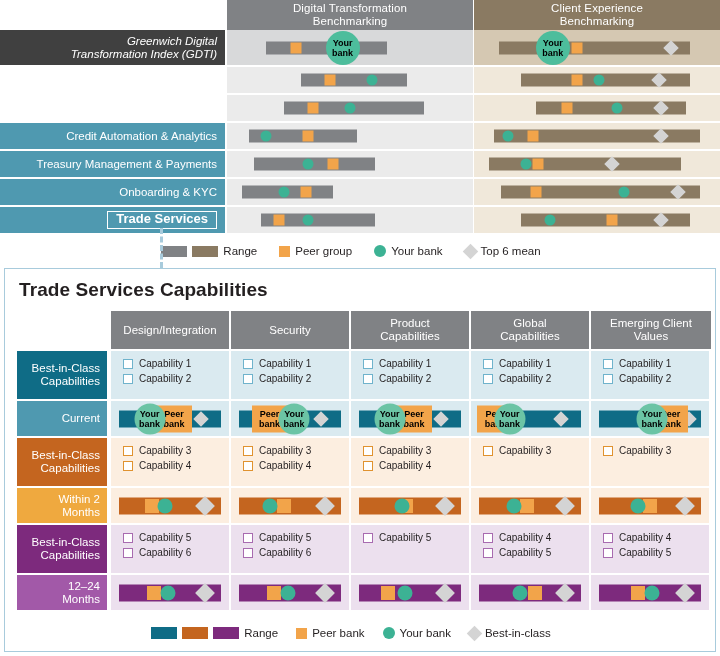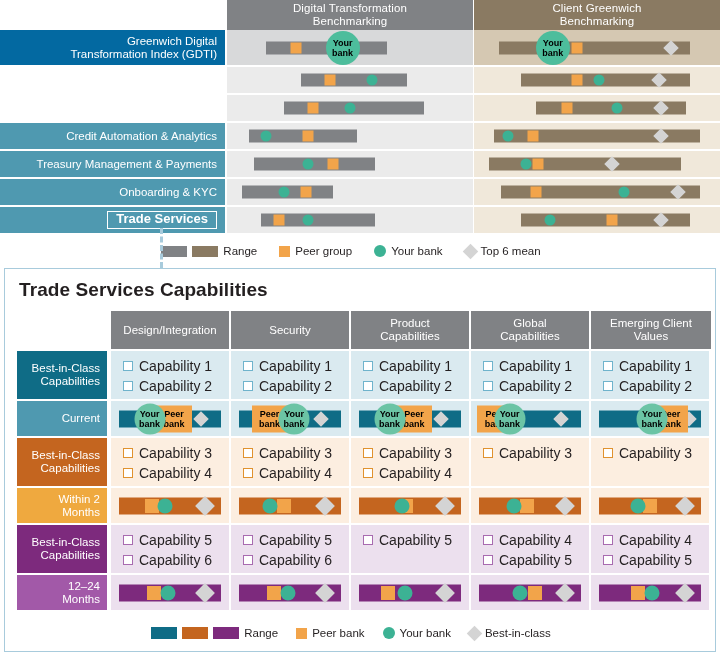--- a/index.html
+++ b/index.html
@@ -18,21 +18,21 @@
     display: flex; align-items: center; justify-content: center; text-align: center;
     font-size: 11.5px; line-height: 13px; font-weight: 400; letter-spacing: .1px; }
   .bm-h-dt { left: 227px; width: 246px; background: #808285; }
   .bm-h-ce { left: 474px; width: 246px; background: #8a7a62; }
 
   .bm-row { position: absolute; left: 0; width: 720px; height: 26px; }
   .bm-label { position: absolute; left: 0; top: 0; width: 225px; height: 26px;
     background: #4f99b0; color: #fff; display: flex; align-items: center;
     justify-content: flex-end; padding-right: 8px; text-align: right;
     font-size: 11.5px; line-height: 12.5px; }
-  .bm-label.gdti { background: #0369a1; height: 35px; }
+  .bm-label.gdti { background: #404040; height: 35px; font-style: italic; }
   .bm-label.boxed .boxtext { border: 1.5px solid #ffffff; padding: 1px 8px 2px 8px;
     display: inline-block; font-weight: bold; font-size: 13px; }
   .bm-cell { position: absolute; top: 0; height: 26px; }
   .bm-c-dt { left: 227px; width: 246px; background: #ebebeb; }
   .bm-c-ce { left: 474px; width: 246px; background: #f0e8da; }
   .bm-row.gdti .bm-cell { height: 35px; }
   .bm-row.gdti .bm-c-dt { background: #d8d9da; }
   .bm-row.gdti .bm-c-ce { background: #d5c8b2; }
 
   .bar { position: absolute; height: 13px; top: 50%; transform: translateY(-50%); }
@@ -70,21 +70,21 @@
     font-size: 19px; font-weight: bold; color: #231f20; letter-spacing: .1px; }
 
   .cap-head { position: absolute; top: 42px; height: 38px; background: #808285;
     color: #fff; display: flex; align-items: center; justify-content: center;
     text-align: center; font-size: 11.5px; line-height: 13px; }
 
   .cap-rowlabel { position: absolute; left: 12px; width: 90px; color: #fff;
     display: flex; align-items: center; justify-content: flex-end; text-align: right;
     padding-right: 7px; font-size: 11.5px; line-height: 13px; }
   .cap-cell { position: absolute; }
-  .chk-row { display: flex; align-items: center; gap: 6px; font-size: 14px; color: #231f20; }
+  .chk-row { display: flex; align-items: center; gap: 6px; font-size: 10px; color: #231f20; }
   .chk { width: 10px; height: 10px; border: 1.5px solid #6fb3cc; background: #fff; flex: none; }
   .cap-cell.ph .chk { border-color: #e0922f; }
   .cap-cell.pp .chk { border-color: #a86bb0; }
 
   .cbar { position: absolute; height: 17px; top: 50%; transform: translateY(-50%); }
 
   
   .legend-bot { position: absolute; left: 0; top: 622px; width: 720px; height: 22px;
     display: flex; align-items: center; justify-content: center;
     font-size: 11.5px; color: #231f20; }
@@ -94,21 +94,21 @@
 <body>
 
 <div id="root">
 
   <div class="bm">
     <div class="bm-header bm-h-dt">
       <div><span>Digital Transformation</span><br>
       <span>Benchmarking</span></div>
     </div>
     <div class="bm-header bm-h-ce">
-      <div><span>Client Greenwich</span><br>
+      <div><span>Client Experience</span><br>
       <span>Benchmarking</span></div>
     </div>
     <div id="bm-rows">
         <div class="bm-row gdti" style="top: 30px; height: 35px;">
           <div class="bm-label gdti" style="height: 35px;">
             <div><span>Greenwich Digital</span><br><span>Transformation Index (GDTI)</span></div>
           </div>
           <div class="bm-cell bm-c-dt" style="left: 227px; width: 246px; height: 35px;">
             <div class="bar dt" style="left: 39.36px; width: 120.54px;"></div>
             <div class="mk mk-sq" style="left: 68.88px;"></div>

